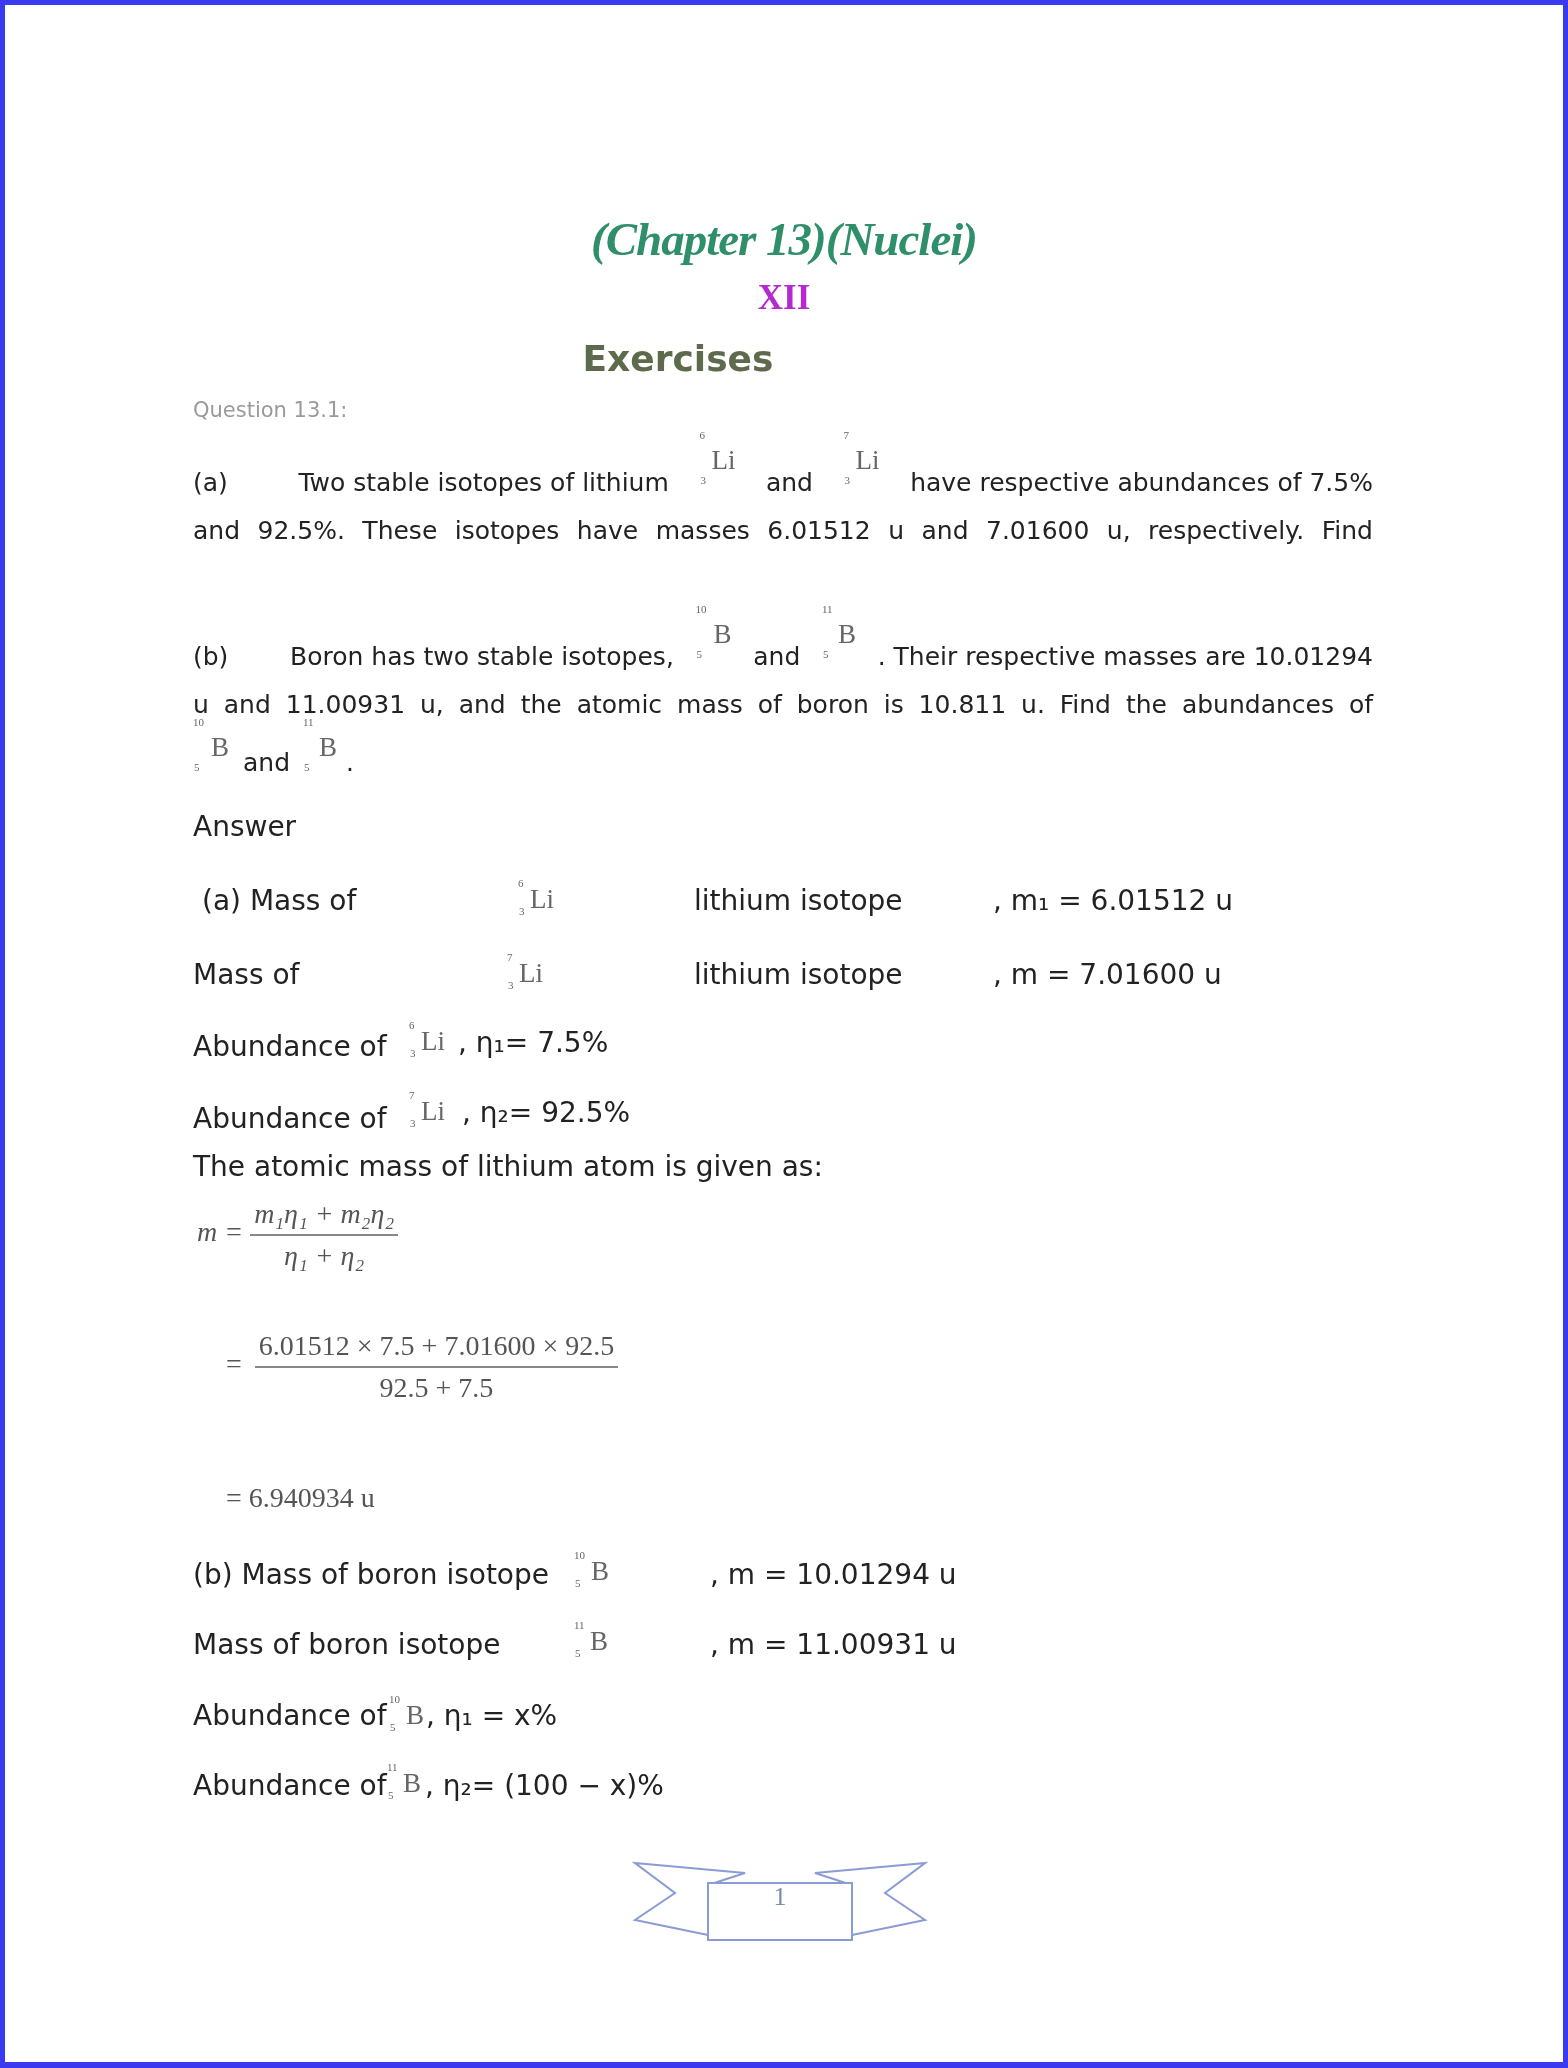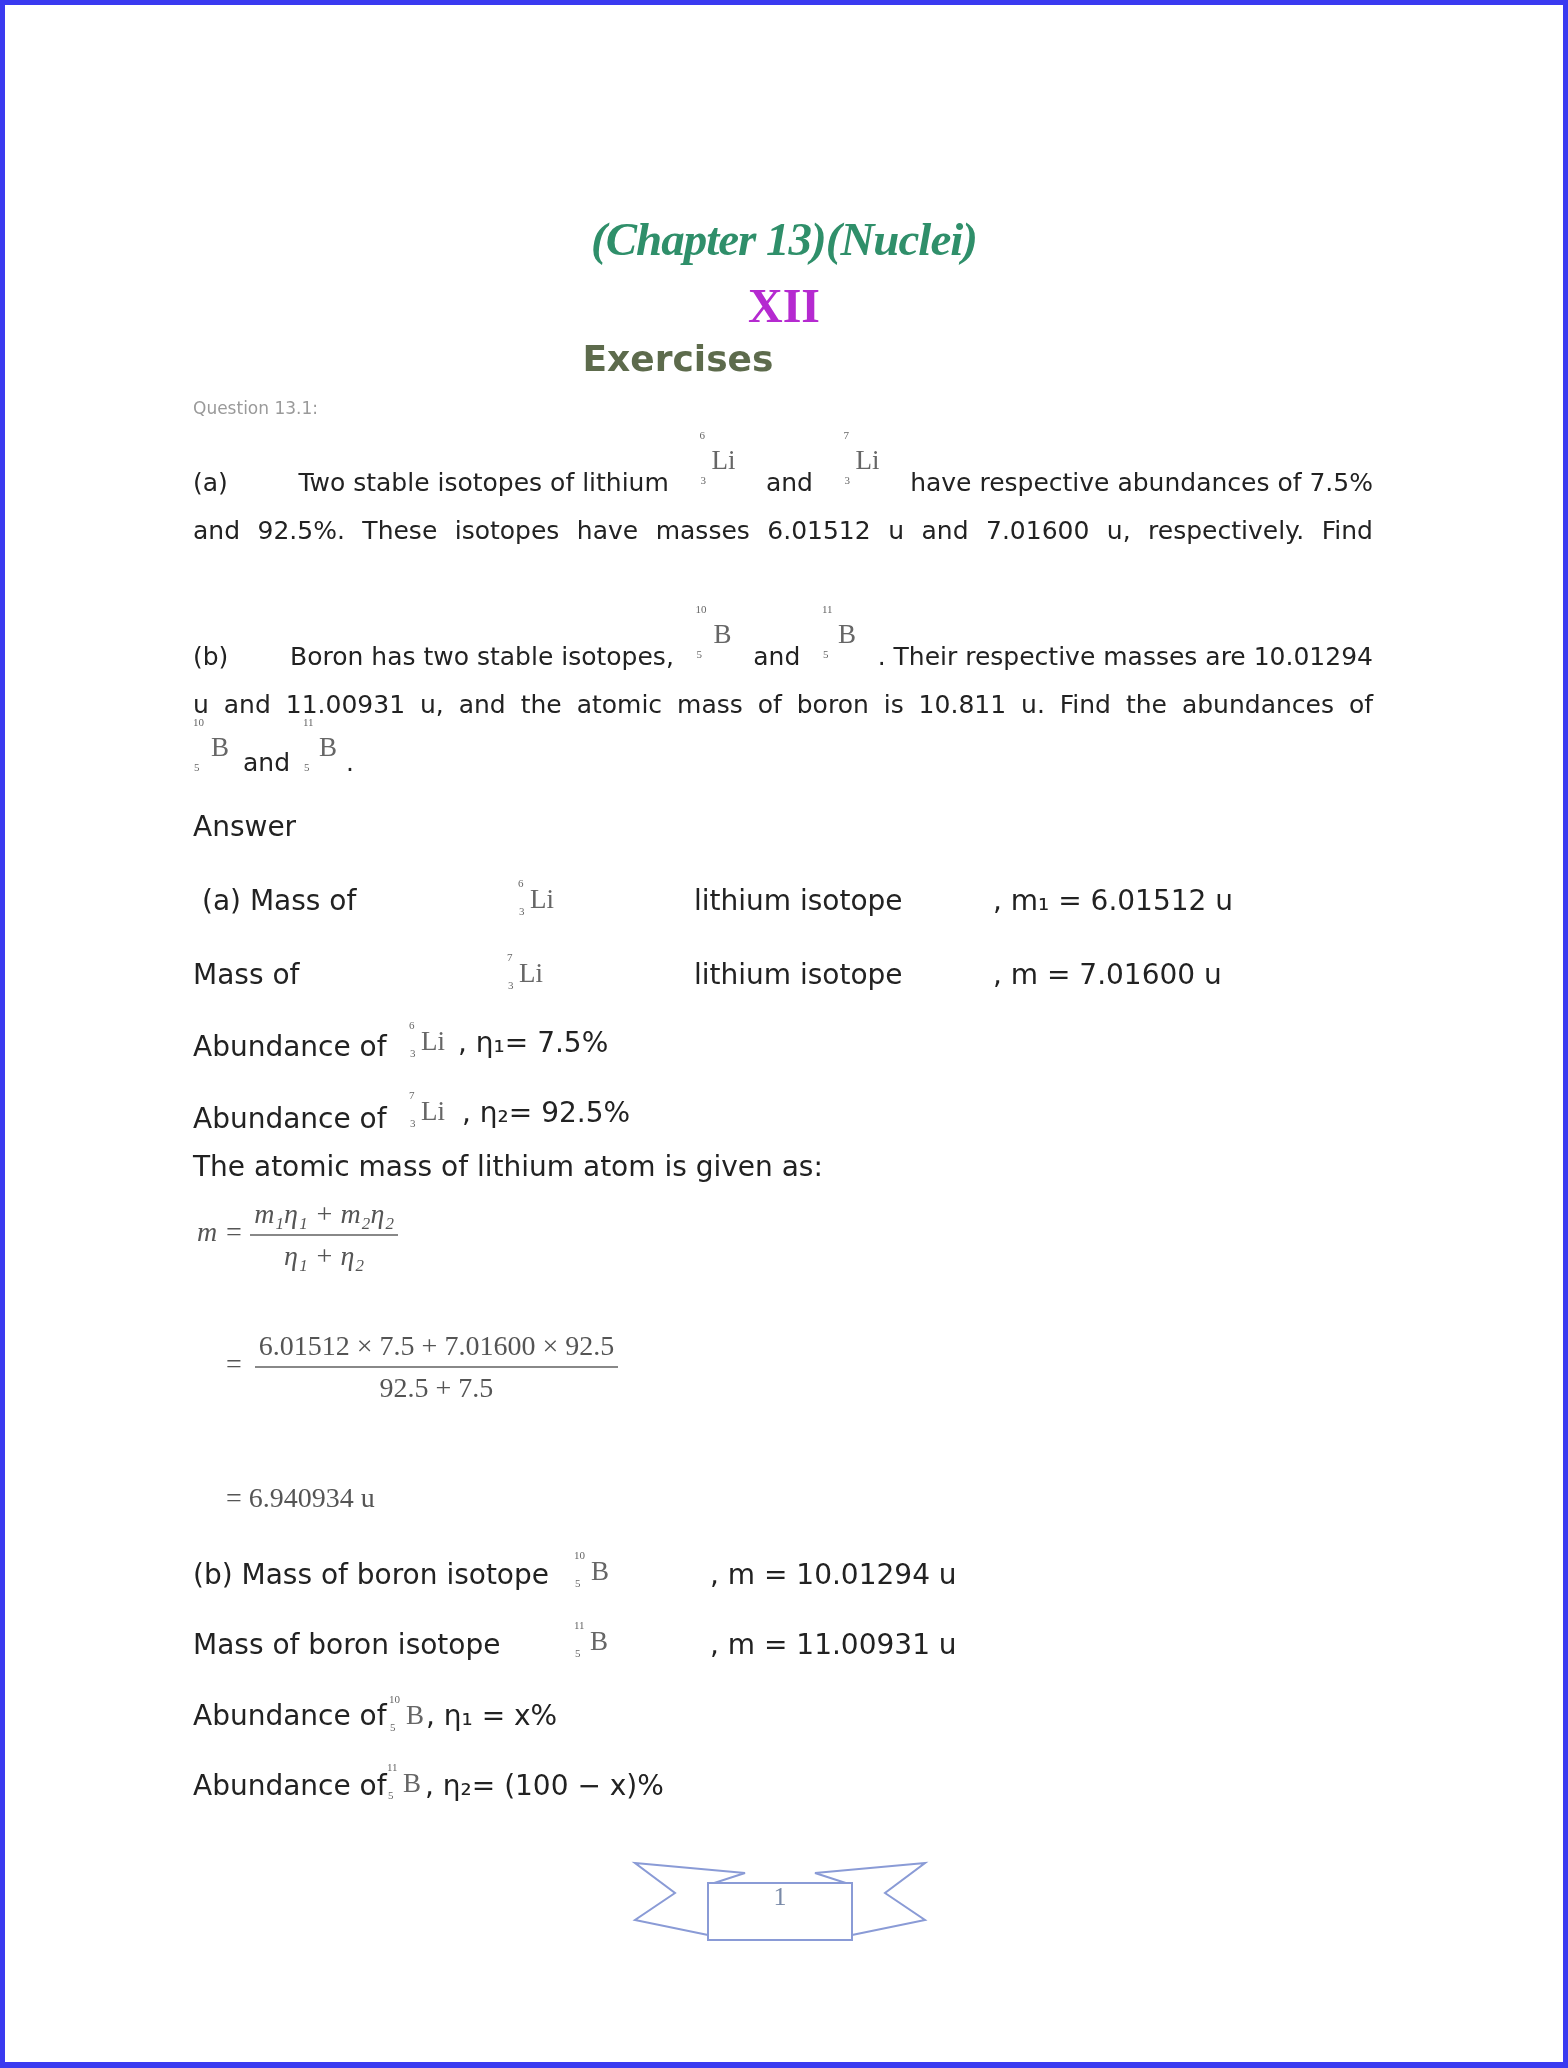--- a/index.html
+++ b/index.html
@@ -1,22 +1,22 @@
 <!DOCTYPE html>
 <html><head>
 <meta charset="utf-8">
 <style>
   html,body{margin:0;padding:0;background:#fff;}
   body{width:1568px;height:2068px;position:relative;overflow:hidden;font-family:"DejaVu Sans","Liberation Sans",sans-serif;color:#222;}
   .frame{position:absolute;left:0;top:0;width:1568px;height:2068px;box-sizing:border-box;border:5px solid #3a3af0;border-bottom-width:6px;}
   .abs{position:absolute;white-space:nowrap;}
   .title{left:0;width:1568px;text-align:center;top:212px;font-family:"Liberation Serif","DejaVu Serif",serif;font-style:italic;font-weight:bold;font-size:47px;color:#2f8f6a;letter-spacing:-1px;}
-  .grade{left:0;width:1568px;text-align:center;top:278px;font-family:"Liberation Serif","DejaVu Serif",serif;font-weight:bold;font-size:48px;color:#b52ad0;}
+  .grade{left:0;width:1568px;text-align:center;top:278px;font-family:"Liberation Serif","DejaVu Serif",serif;font-weight:bold;font-size:35px;color:#b52ad0;}
   .section{left:0;width:1356px;text-align:center;top:338px;font-weight:bold;font-size:36px;color:#5d6b4c;}
-  .qlabel{left:193px;top:398px;font-size:17px;color:#9a9a9a;}
+  .qlabel{left:193px;top:398px;font-size:21px;color:#9a9a9a;}
   .para{position:absolute;left:193px;width:1180px;font-size:25px;line-height:48px;color:#222;}
   .just{text-align:justify;text-align-last:justify;}
   .nuc{display:inline-block;position:relative;font-family:"Liberation Serif","DejaVu Serif",serif;font-size:27px;color:#666;padding-left:12px;}
   .nuc .a{position:absolute;left:0;top:-6px;font-size:11px;line-height:11px;}
   .nuc .z{position:absolute;left:1px;bottom:-2px;font-size:11px;line-height:11px;}
   .nuc.raised{top:-22px;}
   .row{position:absolute;font-size:28px;color:#222;}
   .math{position:absolute;font-family:"Liberation Serif","DejaVu Serif",serif;color:#555;font-size:28px;}
   .frac{display:inline-block;vertical-align:middle;text-align:center;}
   .frac .num{display:block;padding:0 4px 4px 4px;border-bottom:2px solid #888;}

